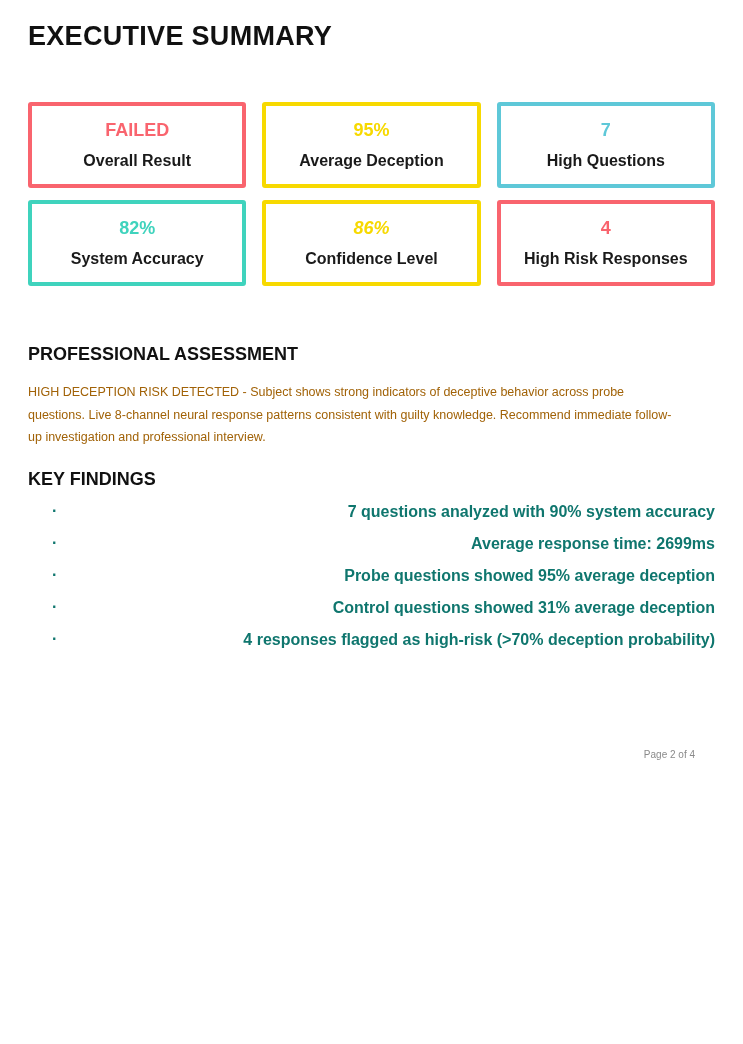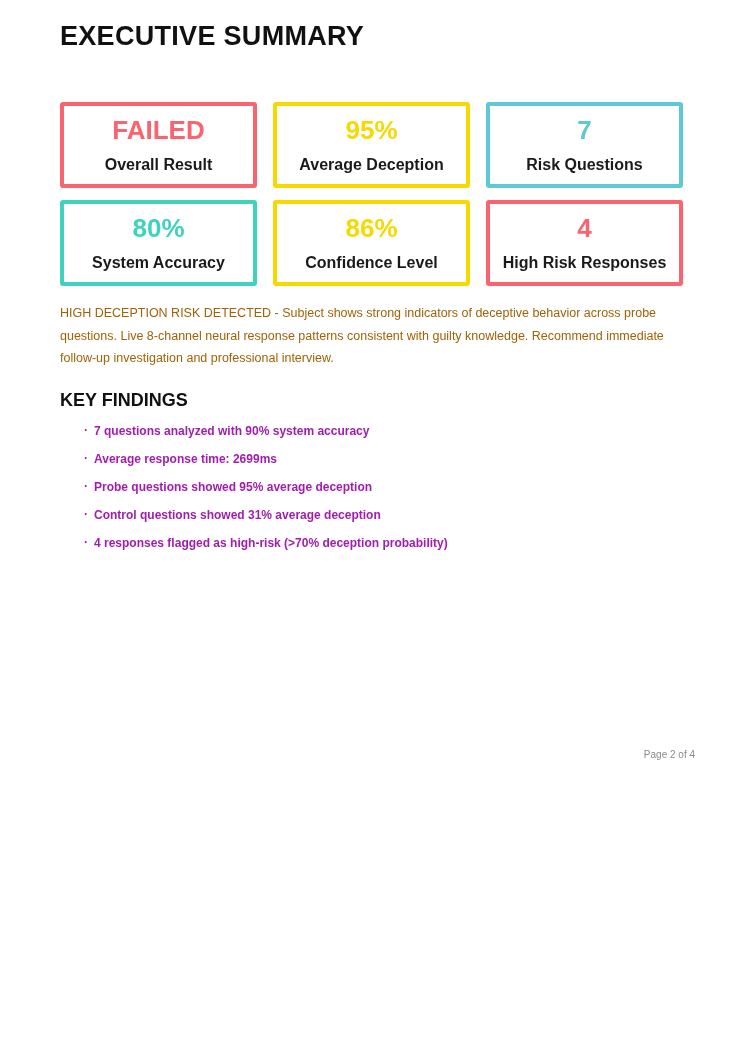--- a/index.html
+++ b/index.html
@@ -13,21 +13,21 @@
     position: relative;
     font-family: "Liberation Sans", sans-serif;
     color: #1a1a1a;
     overflow: hidden;
   }
   .page {
     position: relative;
     width: 743px;
     height: 772px;
     box-sizing: border-box;
-    padding: 0 60px;
+    padding: 0 28px;
   }
   .page-title {
     font-size: 27px;
     font-weight: bold;
     letter-spacing: 0.3px;
     color: #111111;
     margin: 0;
     padding-top: 20px;
     line-height: 1.2;
   }
@@ -43,21 +43,21 @@
     border-radius: 3px;
     height: 86px;
     box-sizing: border-box;
     display: flex;
     flex-direction: column;
     align-items: center;
     justify-content: center;
     background: #ffffff;
   }
   .card-value {
-    font-size: 26px;
+    font-size: 18px;
     font-weight: bold;
     line-height: 1;
     margin-bottom: 14px;
   }
   .card-label {
     font-size: 16px;
     font-weight: bold;
     color: #1a1a1a;
     line-height: 1;
   }
@@ -75,27 +75,28 @@
     margin-top: 16px;
     max-width: 650px;
   }
   #findings-heading { margin-top: 21px; }
   .findings-list {
     list-style: none;
     margin: 14px 0 0 0;
     padding: 0 0 0 24px;
   }
   .findings-list li {
-    font-size: 12px;
+    font-size: 16px;
     font-weight: bold;
-    color: #a21caf;
+    color: #0f766e;
     line-height: 1;
     margin-bottom: 16px;
     position: relative;
     padding-left: 10px;
+    text-align: right;
   }
   .findings-list li:before {
     content: "\00b7";
     position: absolute;
     left: 0;
     top: -1px;
     font-weight: bold;
   }
   .page-footer {
     position: absolute;
@@ -119,40 +120,41 @@
       <div class="card-label">Overall Result</div>
     </div>
 
     <div class="card" id="card-1" style="border-color: rgb(247, 217, 0);">
       <div class="card-value" id="card-1-value" style="color: rgb(247, 217, 0); text-align: right;">95%</div>
       <div class="card-label">Average Deception</div>
     </div>
 
     <div class="card" id="card-2" style="border-color: rgb(94, 200, 216);">
       <div class="card-value" id="card-2-value" style="color: rgb(94, 200, 216);">7</div>
-      <div class="card-label">Risk Questions</div>
+      <div class="card-label">High Questions</div>
     </div>
 
     <div class="card" id="card-3" style="border-color: rgb(63, 211, 189);">
-      <div class="card-value" id="card-3-value" style="color: rgb(63, 211, 189);">80%</div>
+      <div class="card-value" id="card-3-value" style="color: rgb(63, 211, 189);">82%</div>
       <div class="card-label">System Accuracy</div>
     </div>
 
     <div class="card" id="card-4" style="border-color: rgb(247, 217, 0);">
-      <div class="card-value" id="card-4-value" style="color: rgb(247, 217, 0);">86%</div>
+      <div class="card-value" id="card-4-value" style="color: rgb(247, 217, 0); font-style: italic;">86%</div>
       <div class="card-label">Confidence Level</div>
     </div>
 
     <div class="card" id="card-5" style="border-color: rgb(249, 100, 110);">
       <div class="card-value" id="card-5-value" style="color: rgb(249, 100, 110);">4</div>
       <div class="card-label">High Risk Responses</div>
     </div>
 
   </div>
 
+  <h2 class="section-heading" id="assessment-heading">PROFESSIONAL ASSESSMENT</h2>
   <p class="assessment-body">HIGH DECEPTION RISK DETECTED - Subject shows strong indicators of deceptive behavior across probe questions. Live 8-channel neural response patterns consistent with guilty knowledge. Recommend immediate follow-up investigation and professional interview.</p>
 
   <h2 class="section-heading" id="findings-heading">KEY FINDINGS</h2>
   <ul class="findings-list">
     <li>7 questions analyzed with 90% system accuracy</li>
     <li>Average response time: 2699ms</li>
     <li>Probe questions showed 95% average deception</li>
     <li>Control questions showed 31% average deception</li>
     <li>4 responses flagged as high-risk (&gt;70% deception probability)</li>
   </ul>

